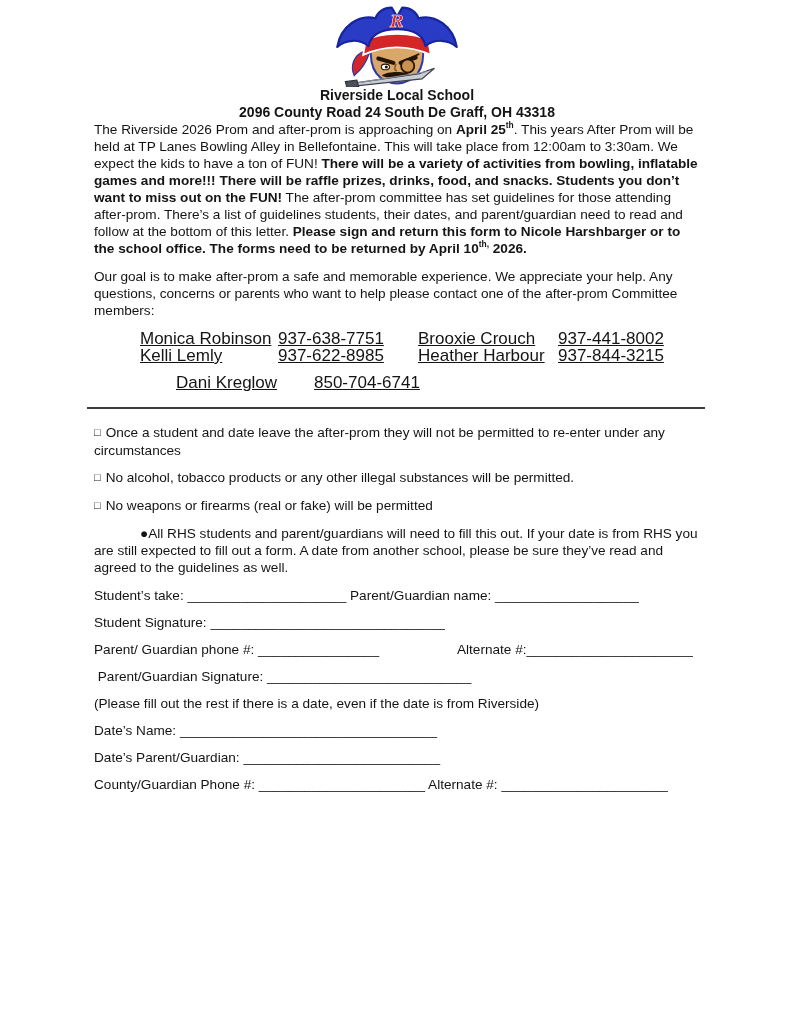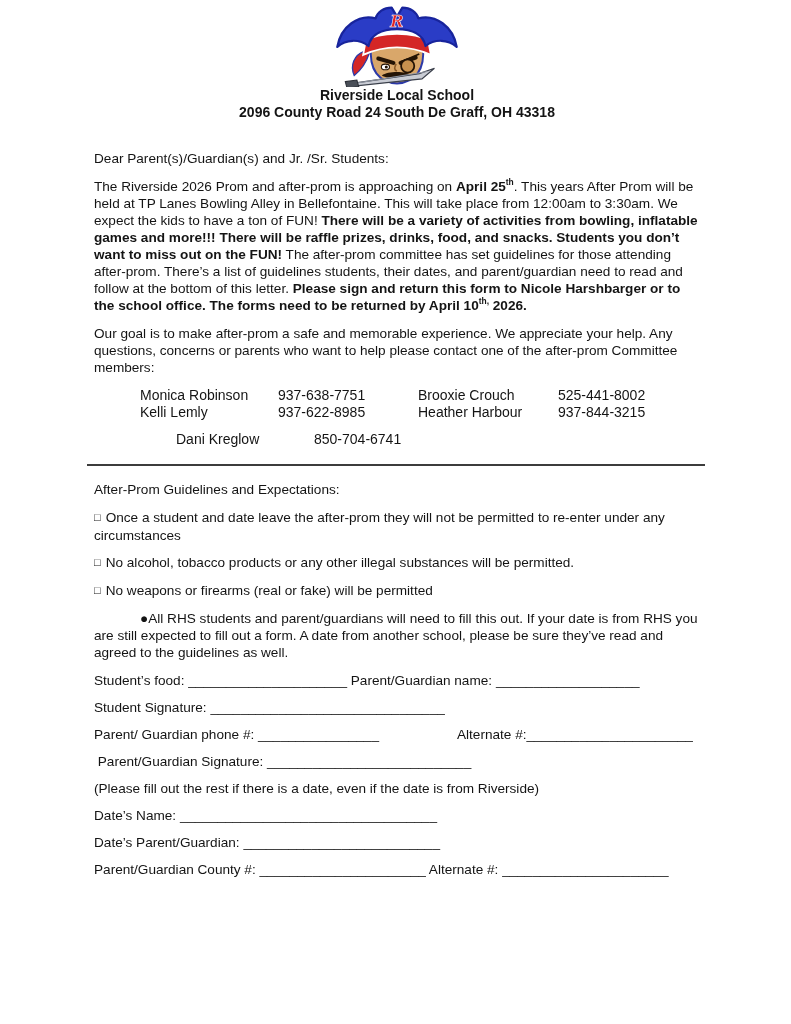--- a/index.html
+++ b/index.html
@@ -23,21 +23,21 @@
   .bodytext { font-size:13.6px; line-height:17px; }
   .para { margin:0 0 11px 0; }
   .salutation { margin-top:29px; }
   b { font-weight:bold; }
   sup { font-size:0.62em; vertical-align:super; line-height:0; }
 
   
   .committee { margin:1px 0 8px 46px; }
   .committee-row {
     display:grid; grid-template-columns:138px 140px 140px 1fr;
-    font-size:14px; line-height:17px;
+    font-size:17px; line-height:17px;text-decoration:underline;
   }
   .committee-row.last { margin-top:10px;margin-left:36px; }
 
   .divider {
     height:0; border-bottom:2px solid #3c3c3c;
     margin:16px 0 15px -7px; width:calc(100% + 12px);
   }
 
   
   .guideline { margin-bottom:10px; }
@@ -85,67 +85,65 @@
         <path d="M30,87.5 L110,74.5" stroke="#9aa0ac" stroke-width="1"></path>
         <path d="M17,86 L30,84.2 L32,91.5 L19,93.5 Z" fill="#4a4f58" stroke="#2c3038" stroke-width="1.2"></path>
       </svg>
     </div>
     <div class="school-name">Riverside Local School</div>
     <div class="school-address">2096 County Road 24 South De Graff, OH 43318</div>
   </div>
 
   <div class="bodytext">
 
-    <p class="para salutation">Dear Parent(s)/Guardian(s) and Jr. /Sr. Students:</p>
 
     <p class="para"><span>The Riverside 2026 Prom and after-prom is approaching on </span><b>April 25</b><b><sup>th</sup></b><span>. This years After Prom will be held at TP Lanes Bowling Alley in Bellefontaine. This will take place from 12:00am to 3:30am. We expect the kids to have a ton of FUN! </span><b>There will be a variety of activities from bowling, inflatable games and more!!! There will be raffle prizes, drinks, food, and snacks. Students you don’t want to miss out on the FUN!</b><span> The after-prom committee has set guidelines for those attending after-prom. There’s a list of guidelines students, their dates, and parent/guardian need to read and follow at the bottom of this letter. </span><b>Please sign and return this form to Nicole Harshbarger or to the school office. The forms need to be returned by April 10</b><b><sup>th,</sup></b><b> 2026.</b></p>
 
     <p class="para">Our goal is to make after-prom a safe and memorable experience. We appreciate your help. Any questions, concerns or parents who want to help please contact one of the after-prom Committee members:</p>
 
     <div class="committee">
       <div class="committee-row">
         <span>Monica Robinson</span>
         <span>937-638-7751</span>
         <span>Brooxie Crouch</span>
-        <span>525-441-8002</span>
+        <span>937-441-8002</span>
       </div>
       <div class="committee-row">
         <span>Kelli Lemly</span>
         <span>937-622-8985</span>
         <span>Heather Harbour</span>
         <span>937-844-3215</span>
       </div>
       <div class="committee-row last">
         <span>Dani Kreglow</span>
         <span>850-704-6741</span>
         <span></span>
         <span></span>
       </div>
     </div>
 
     <div class="divider"></div>
 
-    <p class="para">After-Prom Guidelines and Expectations:</p>
 
     <p class="para guideline"><span class="sq-bullet">□</span><span>Once a student and date leave the after-prom they will not be permitted to re-enter under any circumstances</span></p>
     <p class="para guideline"><span class="sq-bullet">□</span><span>No alcohol, tobacco products or any other illegal substances will be permitted.</span></p>
     <p class="para guideline"><span class="sq-bullet">□</span><span>No weapons or firearms (real or fake) will be permitted</span></p>
 
     <p class="note-para"><span>●</span><span>All RHS students and parent/guardians will need to fill this out. If your date is from RHS you are still expected to fill out a form. A date from another school, please be sure they’ve read and agreed to the guidelines as well.</span></p>
 
-    <p class="form-line"><span>Student’s food: </span><span>_____________________ </span><span>Parent/Guardian name: </span><span>___________________</span></p>
+    <p class="form-line"><span>Student’s take: </span><span>_____________________ </span><span>Parent/Guardian name: </span><span>___________________</span></p>
 
     <p class="form-line"><span>Student Signature: </span><span>_______________________________</span></p>
 
     <p class="form-line"><span>Parent/ Guardian phone #: </span><span>________________</span><span class="tab"></span><span>Alternate #:</span><span>______________________</span></p>
 
     <p class="form-line"><span> Parent/Guardian Signature: </span><span>___________________________</span></p>
 
     <p class="form-line">(Please fill out the rest if there is a date, even if the date is from Riverside)</p>
 
     <p class="form-line"><span>Date’s Name: </span><span>__________________________________</span></p>
 
     <p class="form-line"><span>Date’s Parent/Guardian: </span><span>__________________________</span></p>
 
-    <p class="form-line"><span>Parent/Guardian County #: </span><span>______________________</span><span> Alternate #: </span><span>______________________</span></p>
+    <p class="form-line"><span>County/Guardian Phone #: </span><span>______________________</span><span> Alternate #: </span><span>______________________</span></p>
 
   </div>
 </div>
 
 </body></html>

